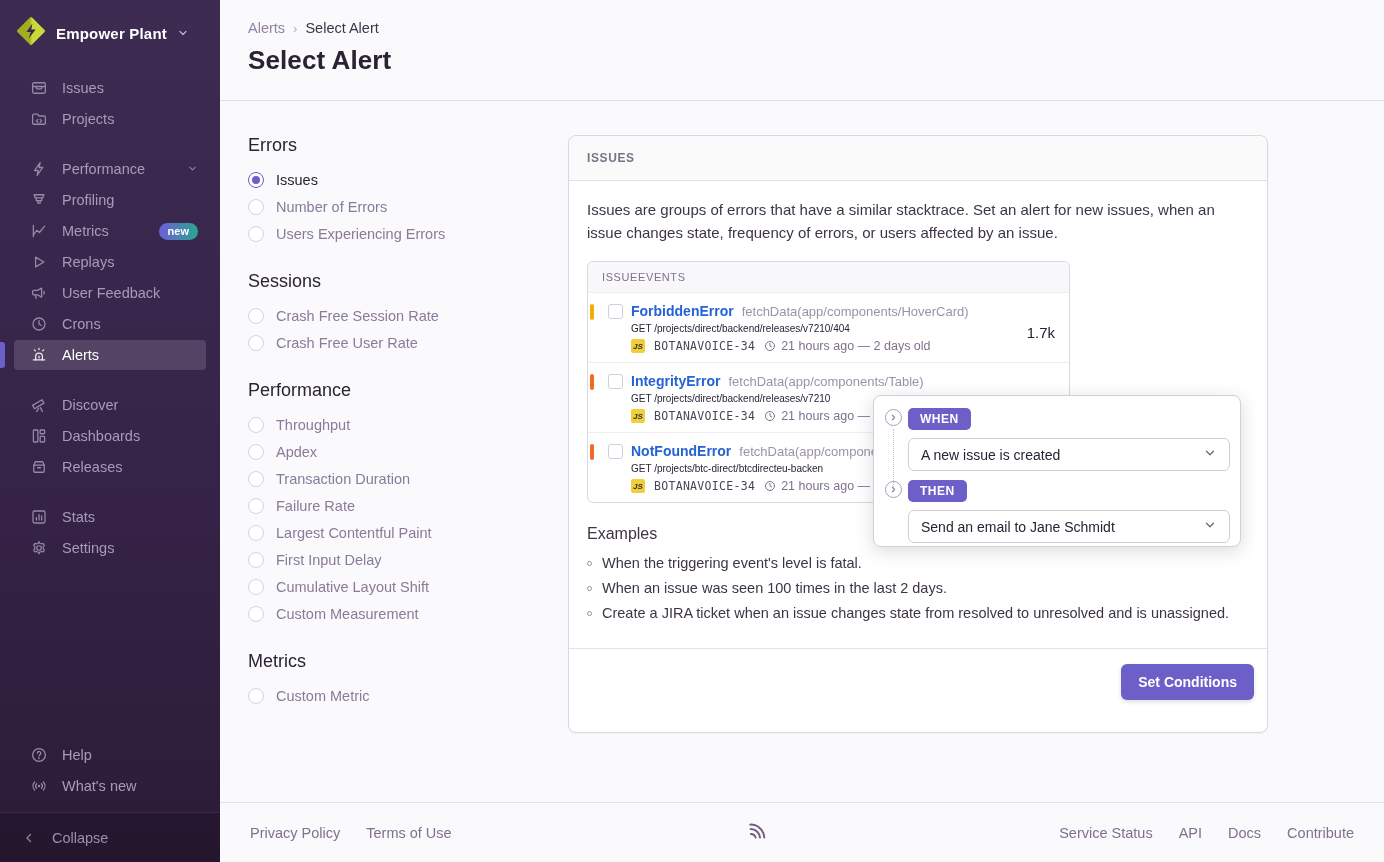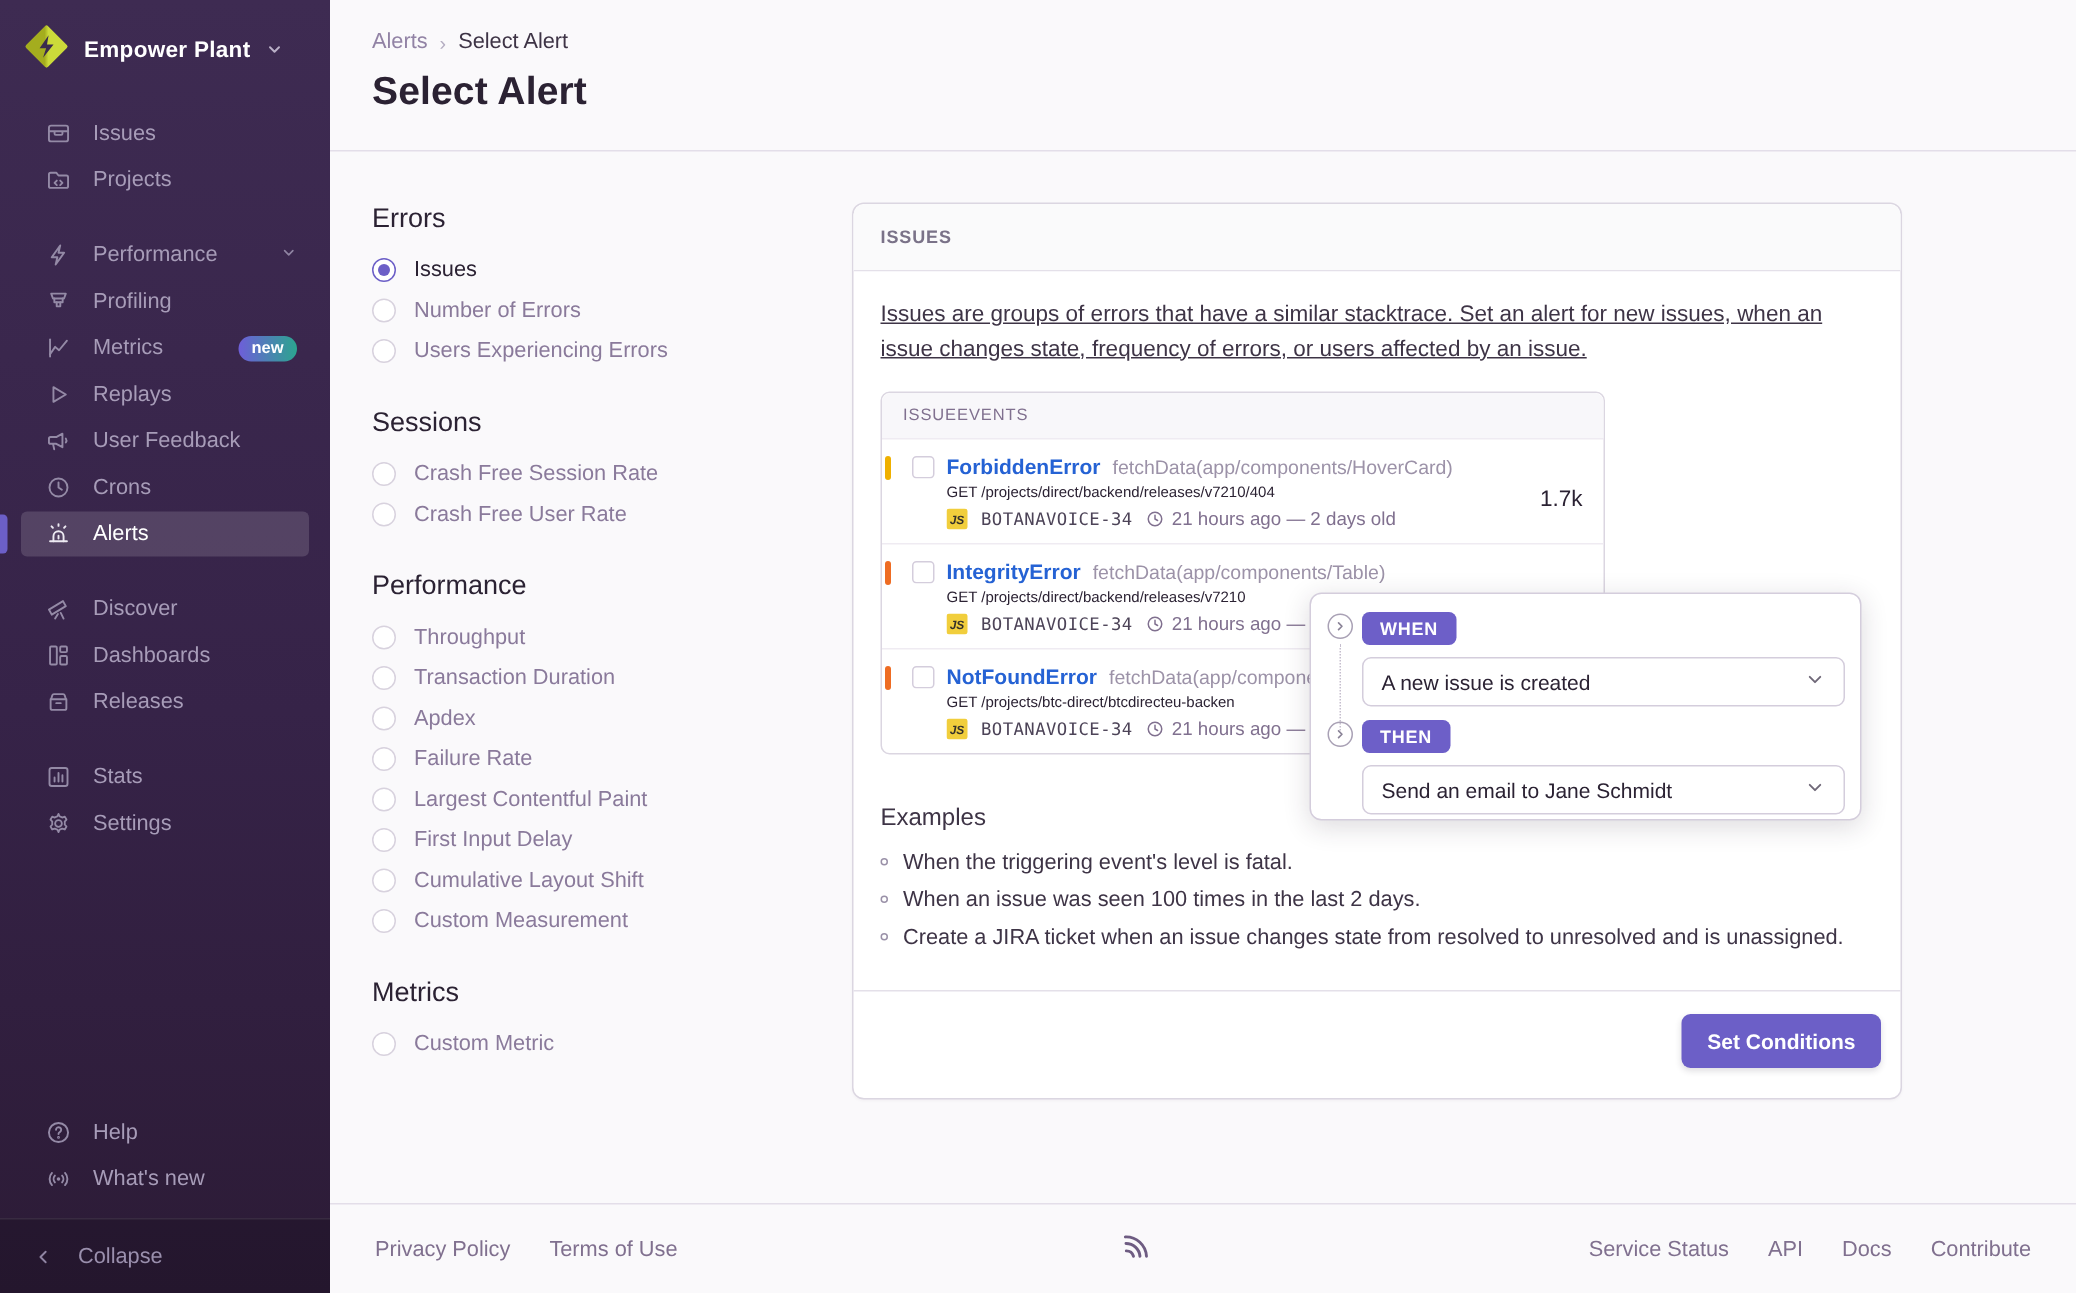--- a/index.html
+++ b/index.html
@@ -77,21 +77,21 @@
   .panel {
     position:relative; width:700px; margin-left:20px; background:#fff;
     border:1px solid #DBD6E1; border-radius:8px;
     box-shadow:0 1px 2px rgba(43,34,51,.04);
   }
   .panel-header {
     padding:15px 18px; background:#FAFAFB; border-bottom:1px solid #E4E0E9;
     border-radius:8px 8px 0 0; font-size:12px; font-weight:700; letter-spacing:.6px; color:#7A7288;
   }
   .panel-body { padding:18px; }
-  .panel-desc { font-size:15px; line-height:1.5; color:#3E3446; max-width:660px;text-decoration:underline; }
+  .panel-desc { font-size:15px; line-height:1.5; color:#3E3446; max-width:660px; }
 
   .issues-table {
     margin-top:17px; width:483px; border:1px solid #DBD6E1; border-radius:6px; background:#fff;
   }
   .it-header {
     display:flex; justify-content:flex-start; padding:9px 14px; background:#F8F7FA;
     border-radius:6px 6px 0 0; font-size:11px; font-weight:400; letter-spacing:.6px; color:#80708F;
   }
   .issue-row { position:relative; padding:10px 14px 9px 20px; border-top:1px solid #EFEBF2; }
   .level-bar { position:absolute; left:2px; top:11px; width:4px; height:16px; border-radius:2px; }
@@ -104,21 +104,21 @@
   .js-badge {
     width:14px; height:14px; border-radius:2px; background:#F1CE3C; color:#33302a;
     font-size:8px; font-weight:700; display:flex; align-items:center; justify-content:center;font-style:italic;
   }
   .short-id { font-family:"DejaVu Sans Mono", monospace; font-size:11.5px; color:#4D4458; letter-spacing:.3px; }
   .age { display:flex; align-items:center; gap:5px; color:#80708F; font-size:12.5px; }
   .age svg { color:#80708F; }
   .events-val { position:absolute; right:14px; top:31px; font-size:15px; color:#2B2233;margin-left:16px; }
 
   
-  .examples { margin-top:34px; }
+  .examples { margin-top:22px; }
   .examples h3 { font-size:16px; font-weight:400; color:#3E3446; margin-bottom:12px; }
   .example-item { display:flex; align-items:baseline; gap:10px; margin-bottom:9px; font-size:14.5px; color:#3E3446; }
   .bullet { width:5px; height:5px; border:1.5px solid #9A91A8; border-radius:50%; flex:0 0 5px; position:relative; top:-2px; }
 
   .panel-footer { border-top:1px solid #E4E0E9; padding:15px 13px; display:flex; justify-content:flex-end; }
   .btn-primary {
     background:#6C5FC7; color:#fff; font-weight:700; font-size:14px; border:0;
     padding:10px 17px; border-radius:6px; cursor:pointer; font-family:inherit;
     box-shadow:0 2px 4px rgba(43,34,51,.15);
   }
@@ -368,25 +368,25 @@
       </div>
 
       <div class="type-section">
         <h2>Performance</h2>
         <div class="radio-row">
           <span class="radio"></span>
           <span class="radio-label">Throughput</span>
         </div>
         <div class="radio-row">
           <span class="radio"></span>
+          <span class="radio-label">Apdex</span>
+        </div>
+        <div class="radio-row">
+          <span class="radio"></span>
           <span class="radio-label">Transaction Duration</span>
-        </div>
-        <div class="radio-row">
-          <span class="radio"></span>
-          <span class="radio-label">Apdex</span>
         </div>
         <div class="radio-row">
           <span class="radio"></span>
           <span class="radio-label">Failure Rate</span>
         </div>
         <div class="radio-row">
           <span class="radio"></span>
           <span class="radio-label">Largest Contentful Paint</span>
         </div>
         <div class="radio-row">

